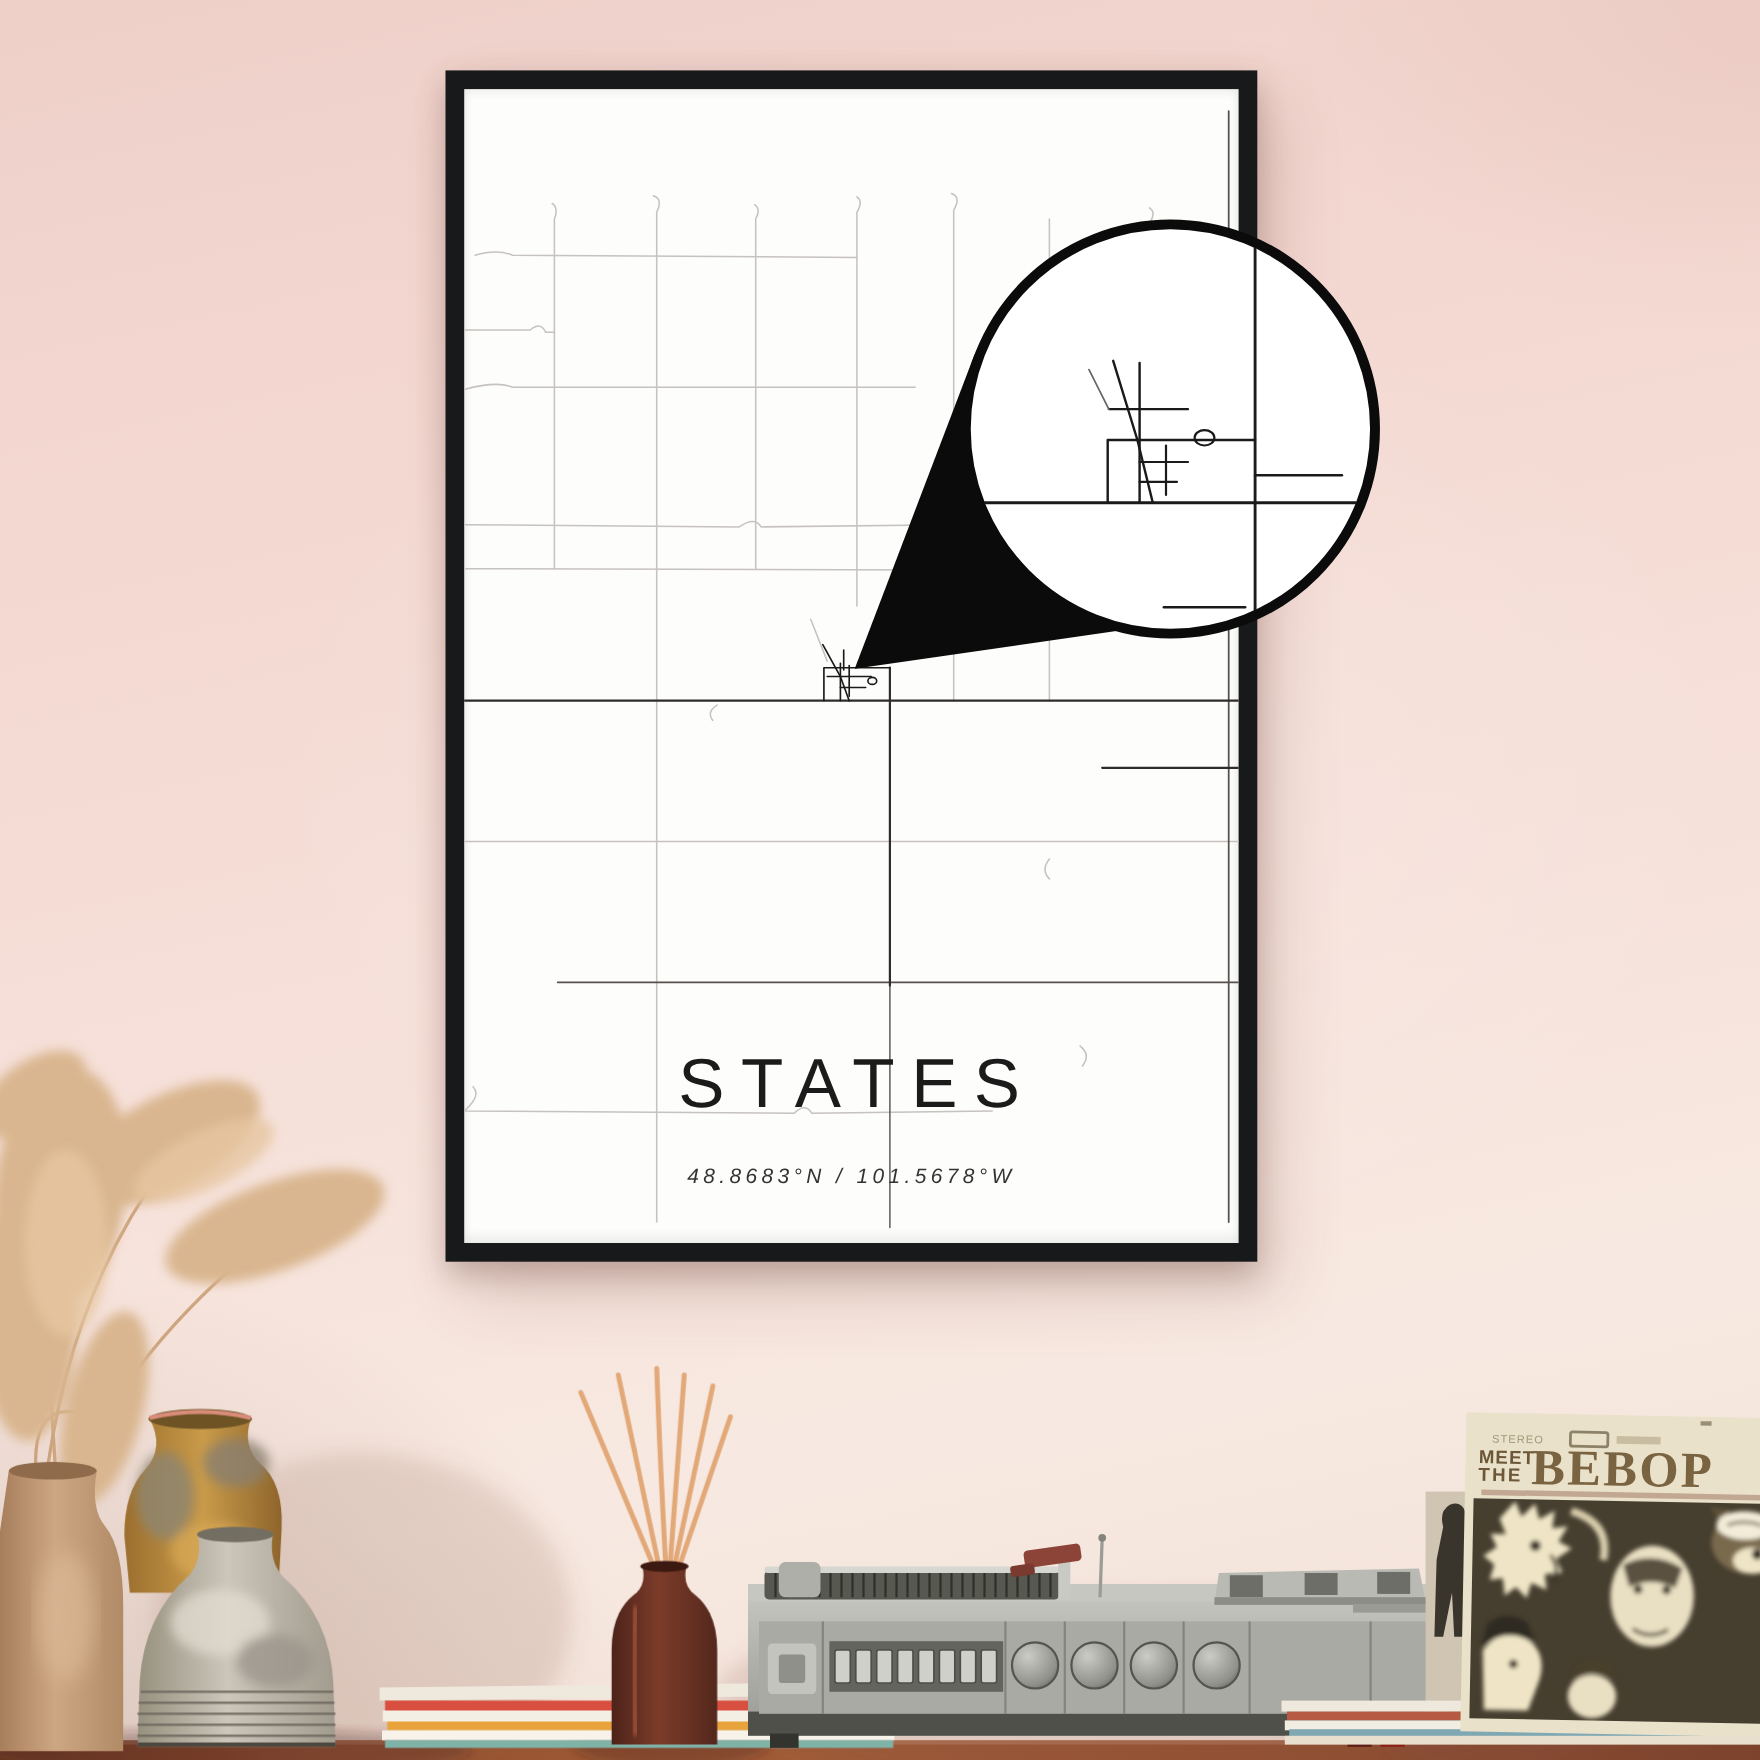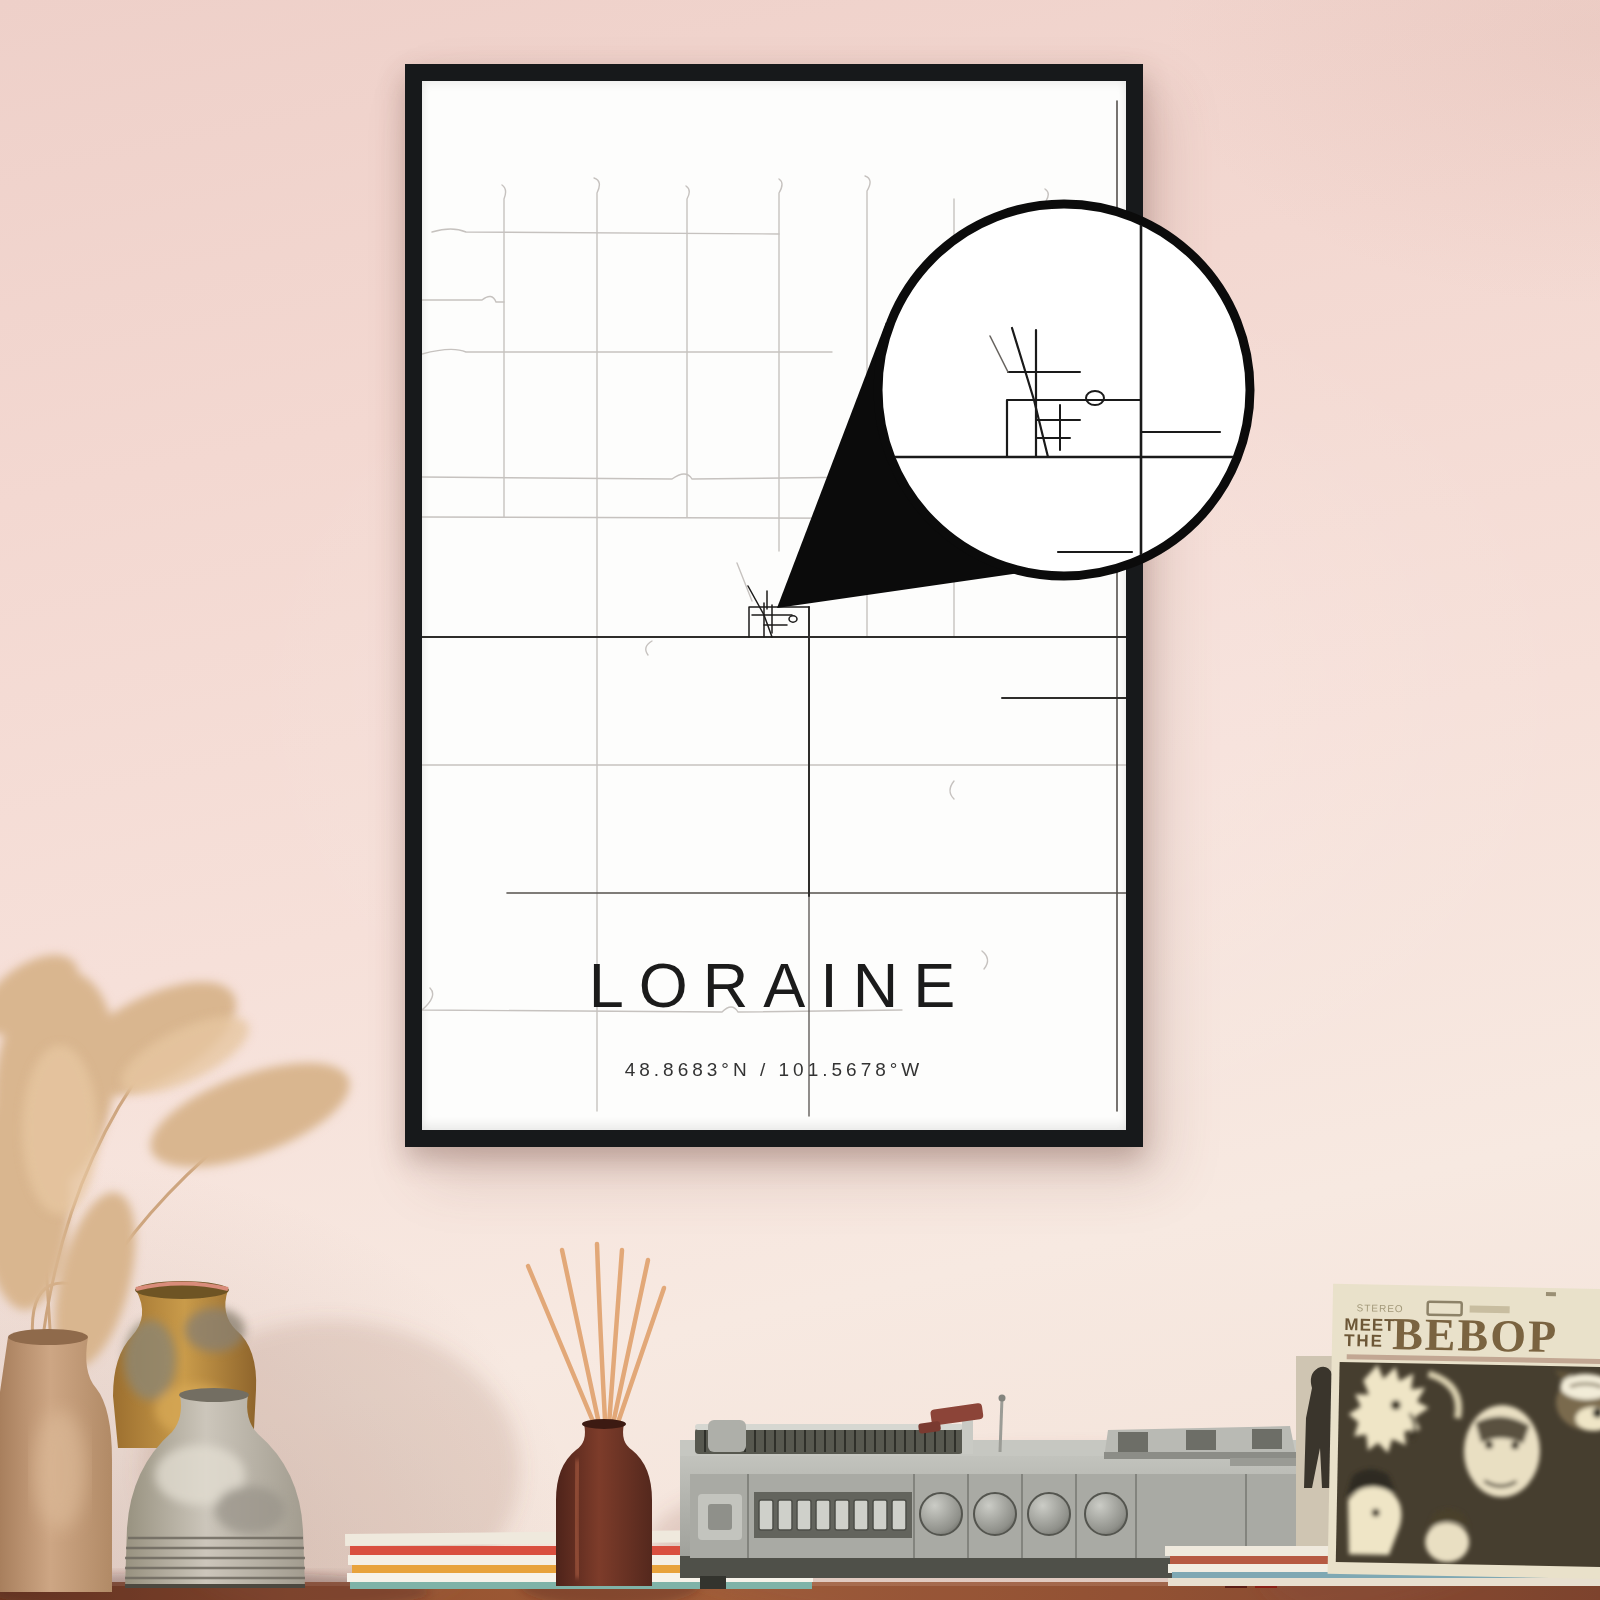--- a/index.html
+++ b/index.html
@@ -17,21 +17,21 @@
     background:rgba(255,230,210,.18);}
   .poster{position:absolute;left:405px;top:64px;width:738px;height:1083px;
     background:#17191b;box-sizing:border-box;padding:17px;
     box-shadow:0 12px 26px rgba(96,58,50,.30), 20px 30px 55px rgba(120,70,60,.18);}
   .paper{position:relative;width:704px;height:1049px;background:#fdfdfc;
     box-shadow:inset 0 -6px 10px rgba(0,0,0,.07), inset 0 4px 8px rgba(0,0,0,.05);}
   .paper svg{position:absolute;left:0;top:0;}
   .ptext{position:absolute;left:0;right:4px;text-align:center;color:#1b1b1b;}
   .ptitle{top:868px;font-size:63px;font-weight:300;letter-spacing:15px;text-indent:15px;}
   .pregion{top:944px;font-size:21px;letter-spacing:6px;text-indent:6px;color:#242424;}
-  .pcoords{top:978px;font-size:19px;letter-spacing:4px;text-indent:4px;color:#333;}
+  .pcoords{top:978px;font-size:19px;letter-spacing:4px;text-indent:4px;color:#333;font-style:italic;}
   .overlay{position:absolute;left:0;top:0;z-index:5;pointer-events:none;}
   .scene{position:absolute;left:0;top:0;z-index:4;}
 </style>
 </head>
 <body>
 
 <div class="wall"></div>
 <div class="table"></div>
 
 <div class="poster">
@@ -68,21 +68,21 @@
       </g>
       <g stroke="#1c1b1a" stroke-width="1.5" fill="none" stroke-linecap="round">
         <path d="M327 526 L387 526 M327 526 L327 556"></path>
         <path d="M326 505 L342 534 L350 556"></path>
         <path d="M342 522 L342 556 M350 524 L350 552"></path>
         <path d="M330 534 L370 534 M342 544 L365 544"></path>
         <path d="M345 510 L345 528"></path>
         <ellipse cx="371" cy="538" rx="4" ry="3.2"></ellipse>
       </g>
     </svg>
-    <div class="ptext ptitle">LORAINE</div>
+    <div class="ptext ptitle">STATES</div>
     <div class="ptext pcoords">48.8683°N / 101.5678°W</div>
   </div>
 </div>
 
 <svg class="overlay" width="1600" height="1600" viewBox="0 0 1600 1600">
   <defs>
     <clipPath id="circClip">
         <circle cx="1064" cy="390" r="182"></circle>
       </clipPath>
   </defs>

